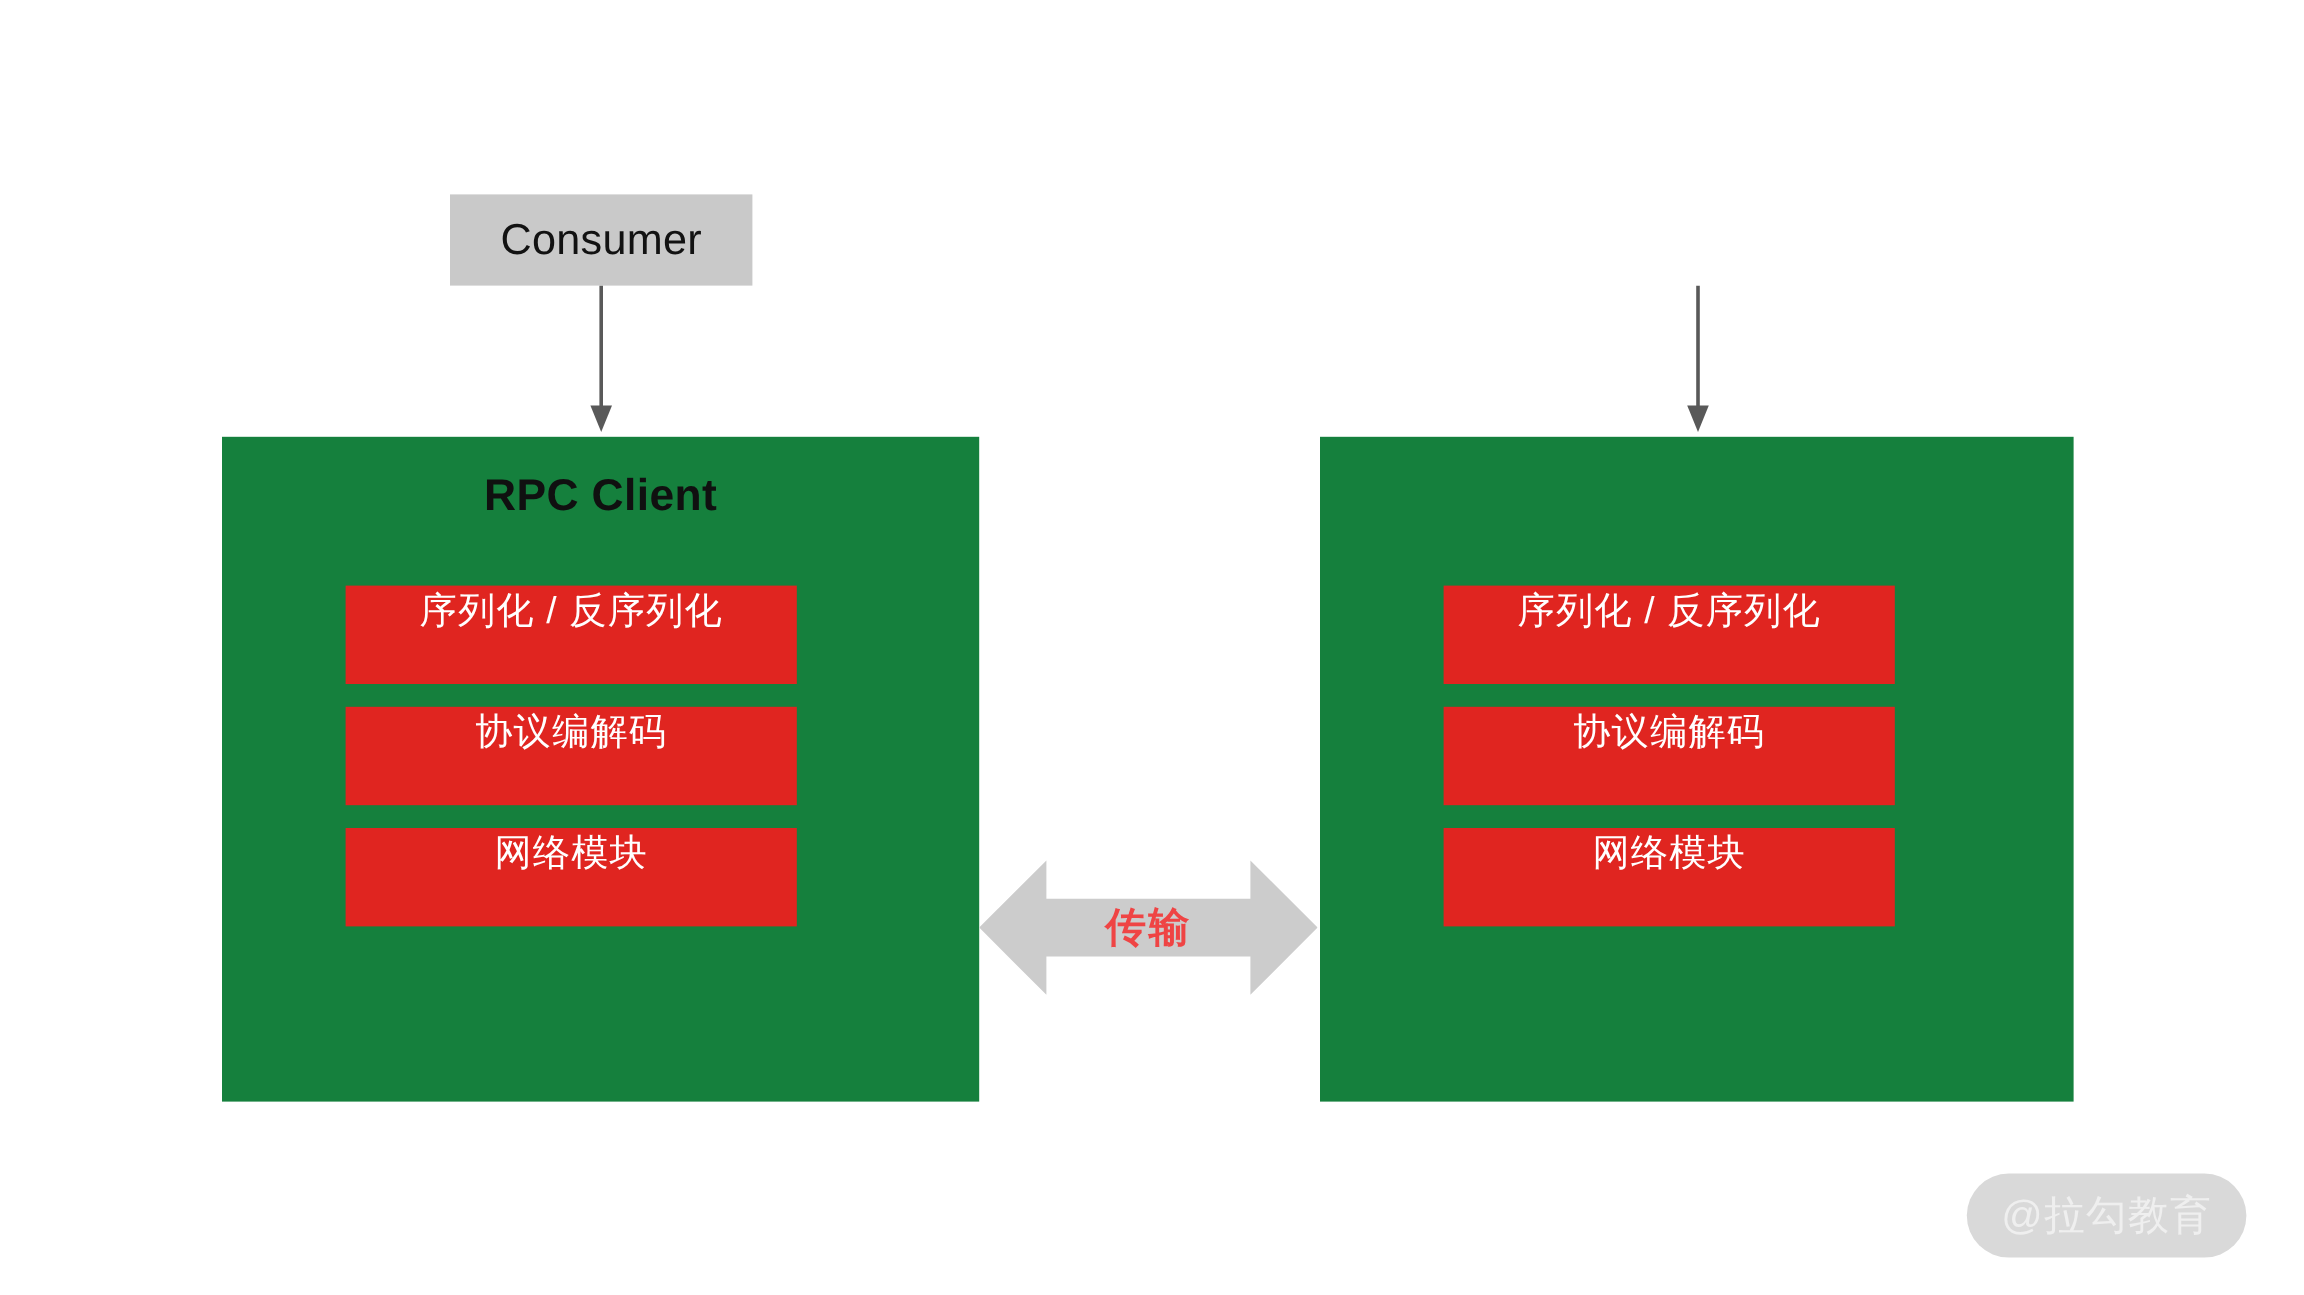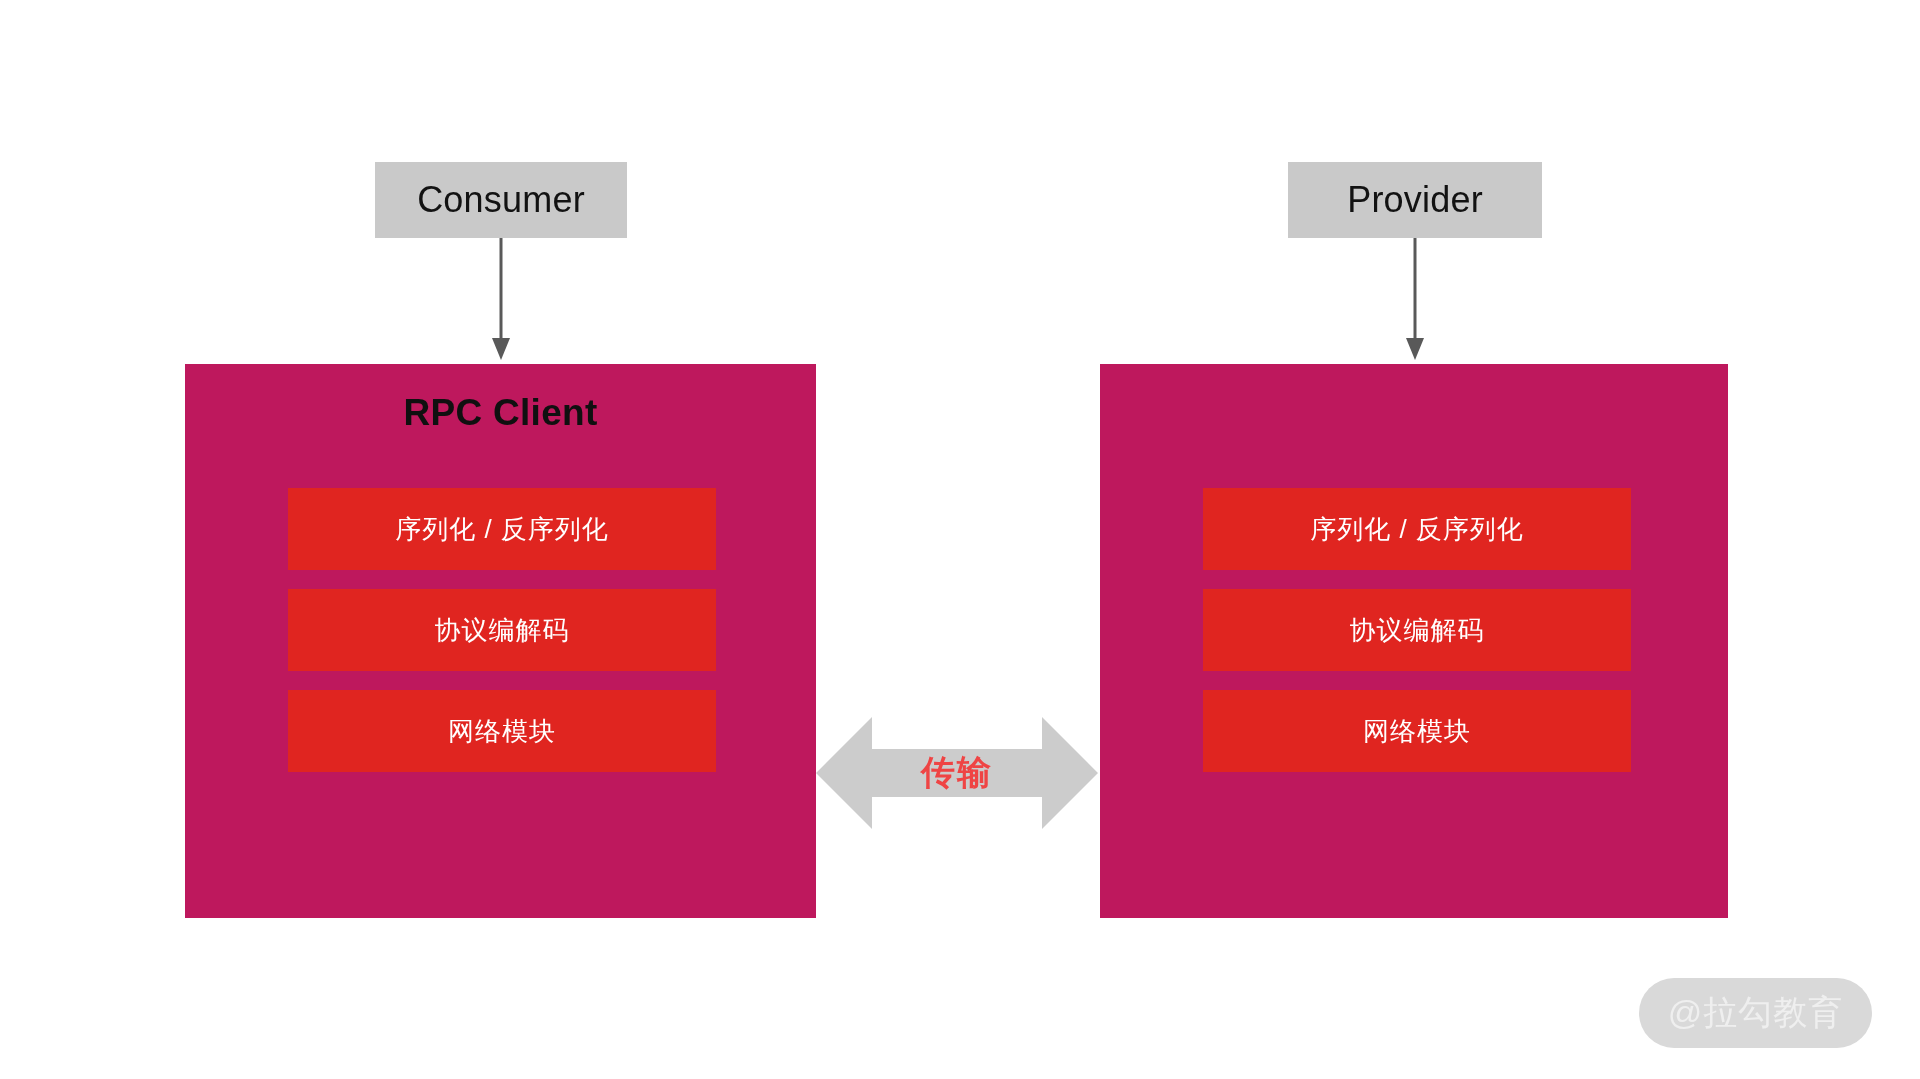--- a/index.html
+++ b/index.html
@@ -42,21 +42,21 @@
     position: absolute;
     width: 24px;
     height: 122px;
   }
   .connector-left  { left: 489px;  top: 238px; }
   .connector-right { left: 1403px; top: 238px; }
 
   
   .panel {
     position: absolute;
-    background: #be185d;
+    background: #15803d;
   }
   .panel-client { left: 185px;  top: 364px; width: 631px; height: 554px; }
   .panel-server { left: 1100px; top: 364px; width: 628px; height: 554px; }
 
   .panel-title {
     position: absolute;
     top: 28px;
     left: 0;
     right: 0;
     text-align: center;
@@ -68,28 +68,27 @@
   }
 
   
   .module-stack {
     position: absolute;
     left: 103px;
     top: 124px;
     width: 428px;
   }
   .module {
-    width: 428px;
+    width: 376px;
     height: 82px;
     background: #e02520;
     color: #ffffff;
     display: flex;
-    align-items: center;
     justify-content: center;
-    font-size: 26px;
+    font-size: 31px;
     font-weight: 400;
     letter-spacing: 1px;
     white-space: nowrap;
     margin-bottom: 19px;
   }
   .module:last-child { margin-bottom: 12px; }
 
   
   .transport {
     position: absolute;
@@ -133,23 +132,20 @@
 </style>
 </head>
 <body>
 
 <div class="stage">
 
   <div class="actor-chip actor-consumer">
     <span>Consumer</span>
   </div>
 
-  <div class="actor-chip actor-provider">
-    <span>Provider</span>
-  </div>
 
   <svg class="connector connector-left" viewBox="0 0 24 122">
     <line x1="12" y1="0" x2="12" y2="104" stroke="#595959" stroke-width="3"></line>
     <polygon points="12,122 3,100 21,100" fill="#595959"></polygon>
   </svg>
 
   <svg class="connector connector-right" viewBox="0 0 24 122">
     <line x1="12" y1="0" x2="12" y2="104" stroke="#595959" stroke-width="3"></line>
     <polygon points="12,122 3,100 21,100" fill="#595959"></polygon>
   </svg>

